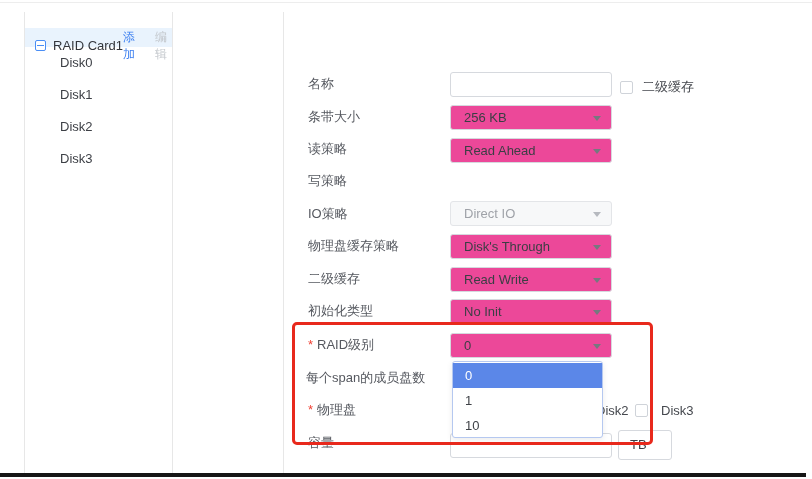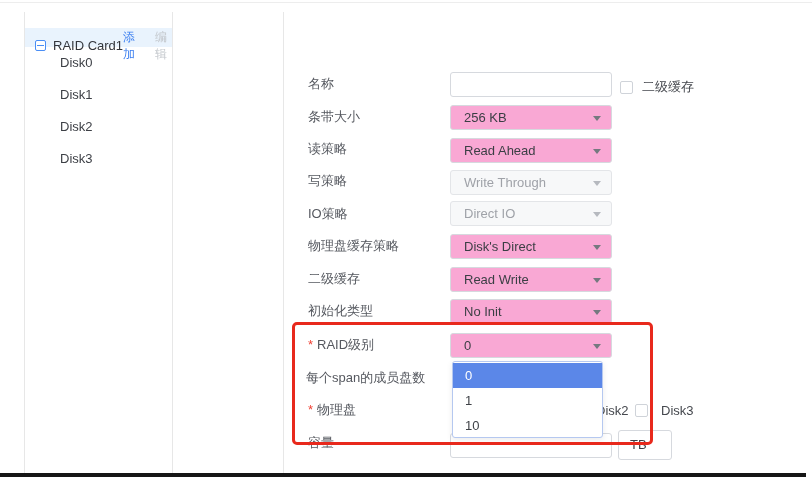--- a/index.html
+++ b/index.html
@@ -34,21 +34,21 @@
   .disk-item { height:32px; line-height:32px; font-size:13px; color:#3c3f45; cursor:pointer; }
 
   
   #main-title { position:absolute; left:290px; top:32px; font-size:16px; color:#46494f; }
   .row-label {
     position:absolute; left:308px; font-size:13px; color:#55585f; line-height:16px; white-space:nowrap;
   }
   .req { color:#f04134; margin-right:4px; }
   .sel {
     position:absolute; left:450px; width:162px; height:25px;
-    border:1px solid #d6d9de; border-radius:3px; background:#f9a8d4;
+    border:1px solid #d6d9de; border-radius:3px; background:#ec4899;
     font-size:13px; color:#3b3e44; line-height:23px; padding-left:13px;
     cursor:pointer;
   }
   .sel .arrow {
     position:absolute; right:10px; top:10px; width:0; height:0;
     border-left:4px solid transparent; border-right:4px solid transparent;
     border-top:5px solid #75797f;
   }
   .sel.disabled { background:#f7f8f9; border-color:#e3e5e8; color:#9fa2a8; cursor:default; }
   .sel.disabled .arrow { border-top-color:#b6b9bf; }
@@ -129,32 +129,29 @@
   <div class="sel" style="top:105px">
     <span>256 KB</span><span class="arrow"></span>
   </div>
 
   <div class="row-label" style="top:141px">读策略</div>
   <div class="sel" style="top:138px">
     <span>Read Ahead</span><span class="arrow"></span>
   </div>
 
   <div class="row-label" style="top:173px">写策略</div>
-  <div class="sel disabled" style="top:170px">
-    <span>Write Through</span><span class="arrow"></span>
-  </div>
 
   <div class="row-label" style="top:206px">IO策略</div>
   <div class="sel disabled" style="top:201px">
     <span>Direct IO</span><span class="arrow"></span>
   </div>
 
   <div class="row-label" style="top:238px">物理盘缓存策略</div>
   <div class="sel" style="top:234px">
-    <span>Disk's Direct</span><span class="arrow"></span>
+    <span>Disk's Through</span><span class="arrow"></span>
   </div>
 
   <div class="row-label" style="top:271px">二级缓存</div>
   <div class="sel" style="top:267px">
     <span>Read Write</span><span class="arrow"></span>
   </div>
 
   <div class="row-label" style="top:303px">初始化类型</div>
   <div class="sel" style="top:299px">
     <span>No Init</span><span class="arrow"></span>

